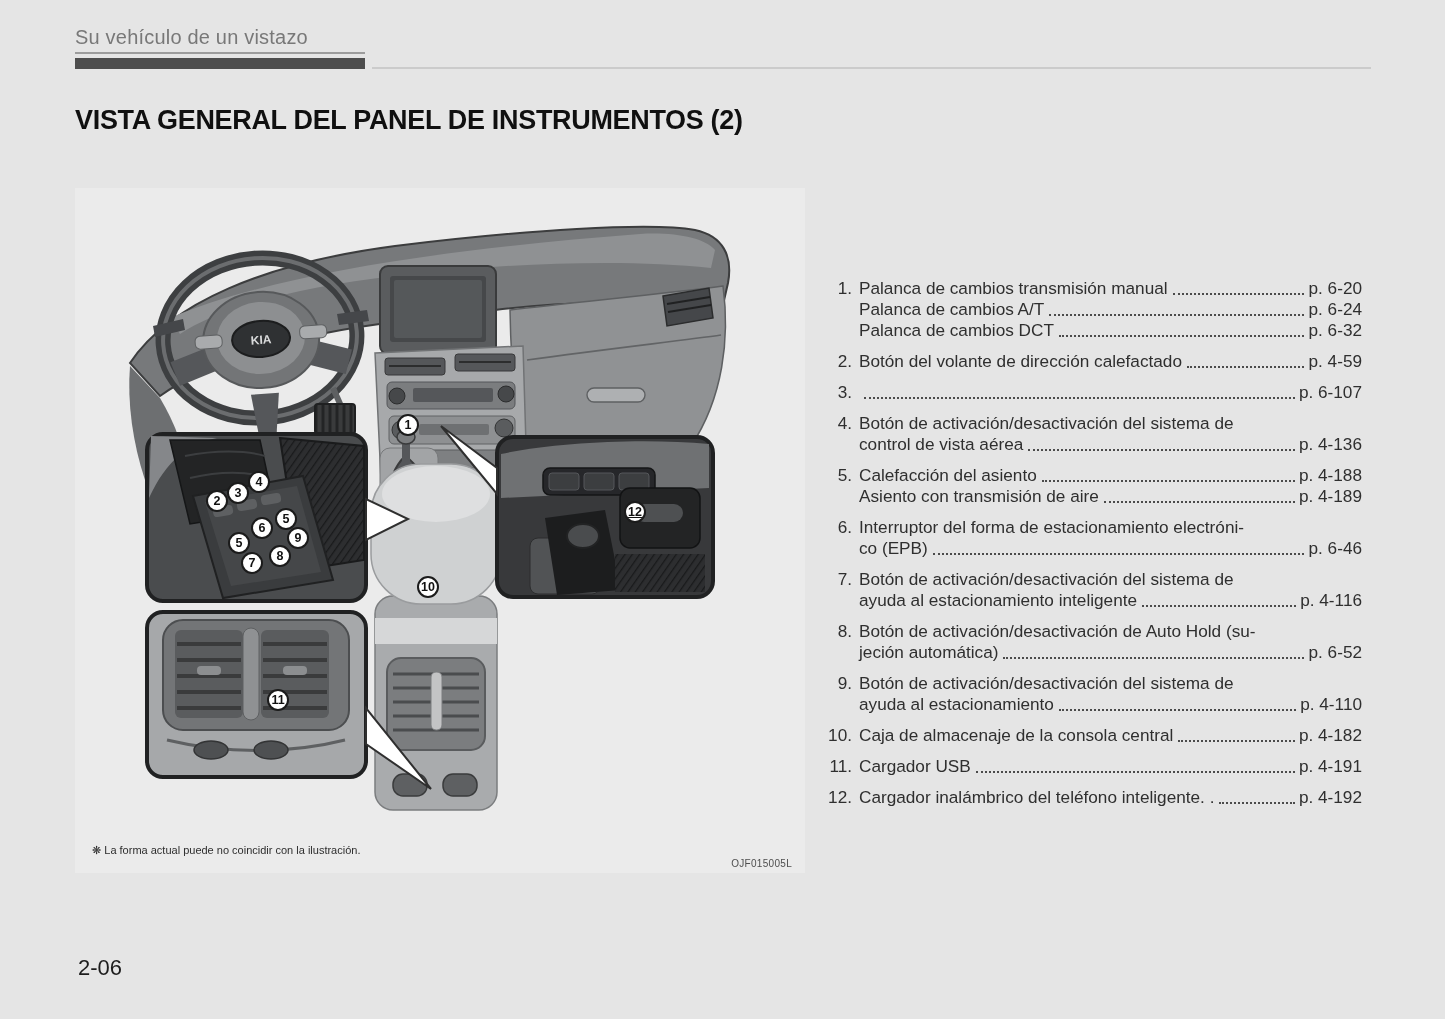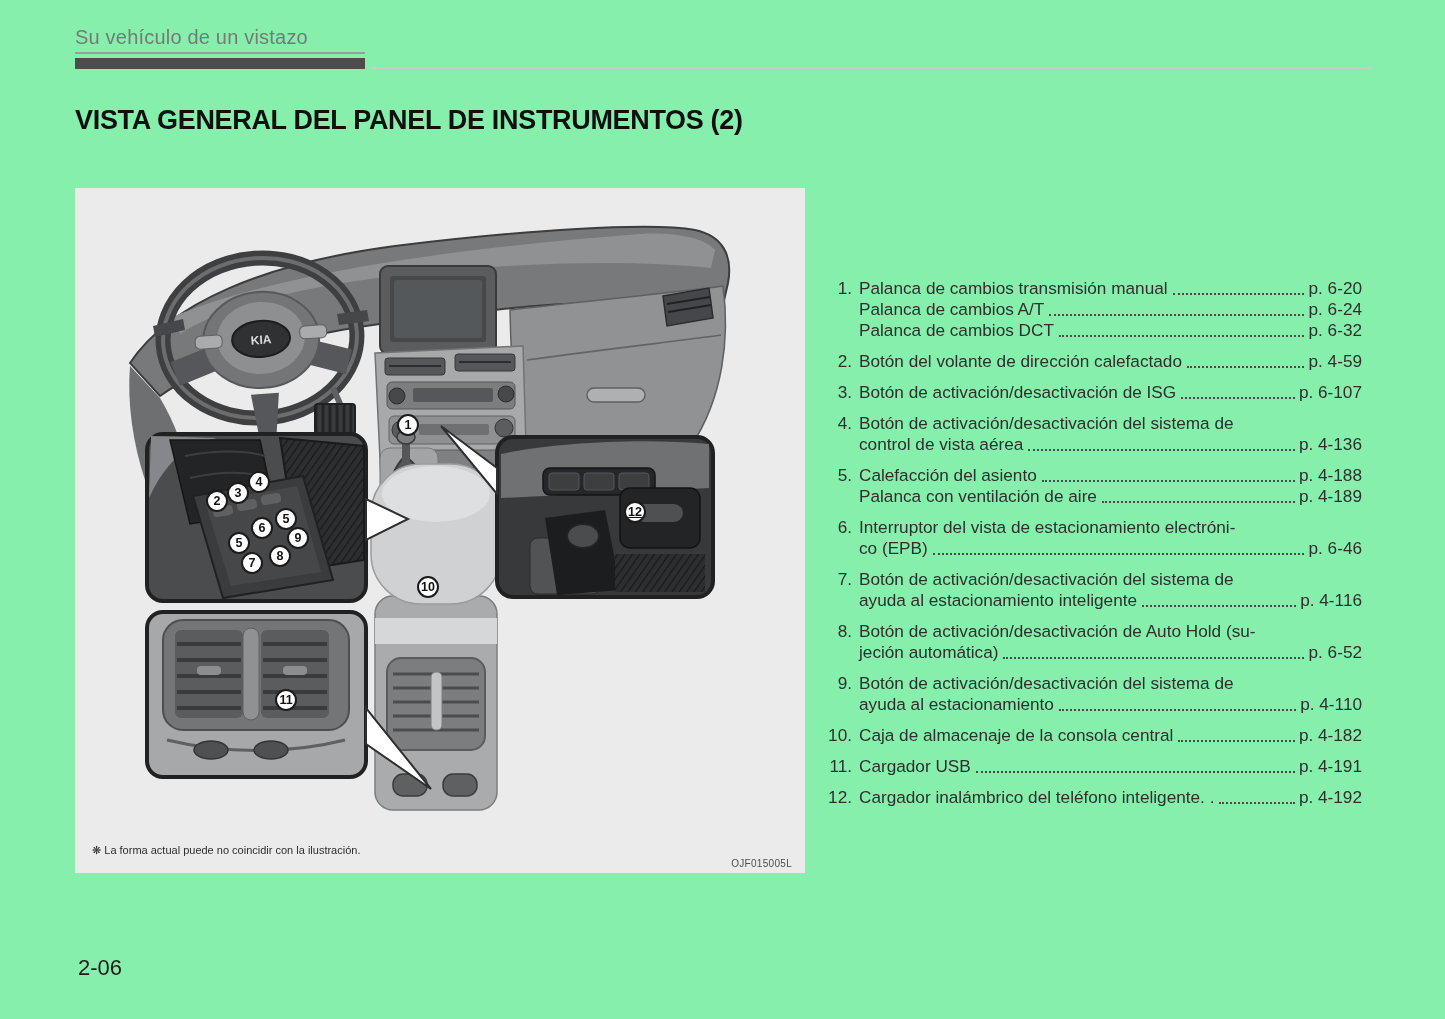--- a/index.html
+++ b/index.html
@@ -1,16 +1,16 @@
 <!DOCTYPE html>
 <html><head>
 <meta charset="utf-8">
 <style>
   html,body{margin:0;padding:0;background:#fff;}
-  .page{position:relative;width:1445px;height:1019px;background:#86efac;
+  .page{position:relative;width:1445px;height:1019px;background:#e5e5e5;
         font-family:"Liberation Sans",sans-serif;overflow:hidden;}
 
   
   .chapter{position:absolute;left:75px;top:26px;width:290px;
            font-size:20px;color:#787878;letter-spacing:.2px;
            padding-bottom:3px;border-bottom:2px solid #9c9c9c;}
   .chapter-bar{position:absolute;left:75px;top:58px;width:290px;height:11px;background:#4d4d4d;}
   .header-rule{position:absolute;left:372px;top:67px;width:999px;height:2px;background:#cbcbcb;}
 
   
@@ -212,21 +212,21 @@
         <div class="callout" style="left: 19.4521%; top: 45.6934%;">2</div>
         <div class="callout" style="left: 22.3288%; top: 44.5255%;">3</div>
         <div class="callout" style="left: 25.2055%; top: 42.9197%;">4</div>
         <div class="callout" style="left: 28.9041%; top: 48.3212%;">5</div>
         <div class="callout" style="left: 25.6164%; top: 49.635%;">6</div>
         <div class="callout" style="left: 22.4658%; top: 51.8248%;">5</div>
         <div class="callout" style="left: 30.5479%; top: 51.0949%;">9</div>
         <div class="callout" style="left: 24.2466%; top: 54.7445%;">7</div>
         <div class="callout" style="left: 28.0822%; top: 53.7226%;">8</div>
         <div class="callout" style="left: 48.3562%; top: 58.2482%;">10</div>
-        <div class="callout" style="left: 27.8082%; top: 74.7445%; margin-left: 8px;">11</div>
+        <div class="callout" style="left: 27.8082%; top: 74.7445%;">11</div>
         <div class="callout" style="left: 76.7123%; top: 47.2993%; text-decoration: underline;">12</div>
       </div>
     <div class="fig-note">❋ La forma actual puede no coincidir con la ilustración.</div>
     <div class="fig-code">OJF015005L</div>
   </div>
 
   <div class="index">
     <ol>
         <li class="idx-item">
           <span class="idx-num">1.</span>
@@ -255,21 +255,20 @@
               <span class="idx-text">Botón del volante de dirección calefactado</span>
               <span class="idx-leader"></span>
               <span class="idx-page">p. 4-59</span>
             </div>
           </div>
         </li>
         <li class="idx-item">
           <span class="idx-num">3.</span>
           <div class="idx-lines">
             <div class="idx-line">
-              <span class="idx-text">Botón de activación/desactivación de ISG</span>
               <span class="idx-leader"></span>
               <span class="idx-page">p. 6-107</span>
             </div>
           </div>
         </li>
         <li class="idx-item">
           <span class="idx-num">4.</span>
           <div class="idx-lines">
             <div class="idx-line">
               <span class="idx-text">Botón de activación/desactivación del sistema de</span>
@@ -283,31 +282,31 @@
         </li>
         <li class="idx-item">
           <span class="idx-num">5.</span>
           <div class="idx-lines">
             <div class="idx-line">
               <span class="idx-text">Calefacción del asiento</span>
               <span class="idx-leader"></span>
               <span class="idx-page">p. 4-188</span>
             </div>
             <div class="idx-line">
-              <span class="idx-text">Palanca con ventilación de aire</span>
+              <span class="idx-text">Asiento con transmisión de aire</span>
               <span class="idx-leader"></span>
               <span class="idx-page">p. 4-189</span>
             </div>
           </div>
         </li>
         <li class="idx-item">
           <span class="idx-num">6.</span>
           <div class="idx-lines">
             <div class="idx-line">
-              <span class="idx-text">Interruptor del vista de estacionamiento electróni-</span>
+              <span class="idx-text">Interruptor del forma de estacionamiento electróni-</span>
             </div>
             <div class="idx-line">
               <span class="idx-text">co (EPB)</span>
               <span class="idx-leader"></span>
               <span class="idx-page">p. 6-46</span>
             </div>
           </div>
         </li>
         <li class="idx-item">
           <span class="idx-num">7.</span>

